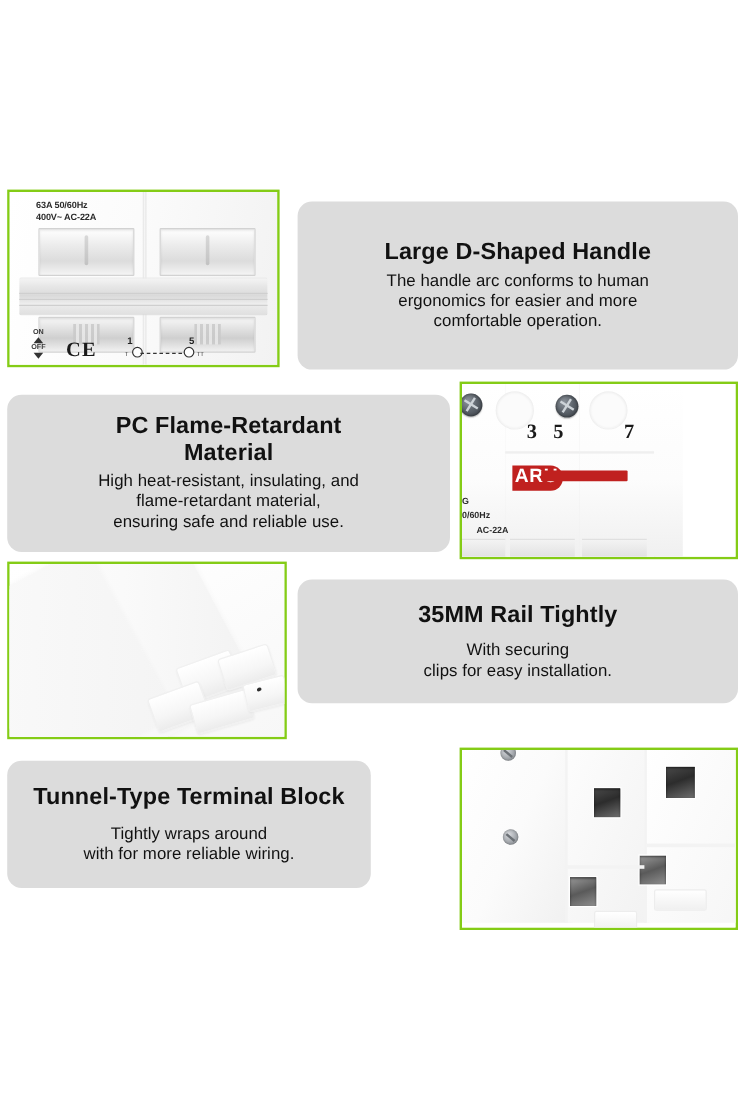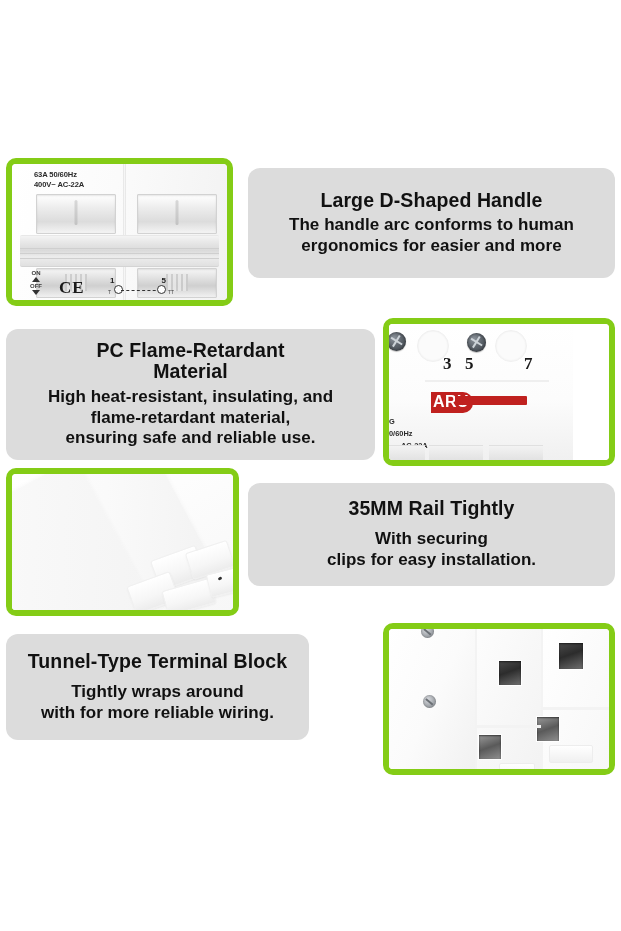--- a/index.html
+++ b/index.html
@@ -20,22 +20,22 @@
     left: 0; top: 0;
     width: 621px;
     height: 931px;
     background: #ffffff;
   }
 
   
   .photo-card {
     position: absolute;
     background: #ffffff;
-    border: 6px solid #84cc16;
-    border-radius: 10px;
+    border: 2px solid #84cc16;
+    border-radius: 0;
     overflow: hidden;
     box-sizing: border-box;
   }
   .text-card {
     position: absolute;
     background: #dcdcdc;
     border-radius: 12px;
     box-sizing: border-box;
     display: flex;
     flex-direction: column;
@@ -45,22 +45,22 @@
     color: #111111;
     padding: 6px 10px;
   }
   .t-head {
     font-size: 19.5px;
     font-weight: bold;
     line-height: 1.10;
     letter-spacing: 0.1px;
   }
   .t-body {
-    font-size: 17px;
-    font-weight: bold;
+    font-size: 14px;
+    font-weight: normal;
     line-height: 1.22;
     letter-spacing: 0.05px;
   }
   .gap-sm { height: 4px; }
   .gap-md { height: 10px; }
 
   
   #photo-breaker { left: 6px; top: 158px; width: 227px; height: 148px; }
   .brk-body {
     position: absolute; left: 0; top: 0; right: 0; bottom: 0;
@@ -313,21 +313,21 @@
     background: #f3f3f3;
   }
   .tun-tab {
     position: absolute;
     background: linear-gradient(180deg,#ffffff,#f0f0f0);
     border: 1px solid #ededed;
     border-radius: 2px;
   }
 
   
-  #text-handle  { left: 248px; top: 168px; width: 367px; height: 110px; }
+  #text-handle  { left: 248px; top: 168px; width: 367px; height: 140px; }
   #text-flame   { left: 6px;   top: 329px; width: 369px; height: 131px; }
   #text-rail    { left: 248px; top: 483px; width: 367px; height: 103px; }
   #text-tunnel  { left: 6px;   top: 634px; width: 303px; height: 106px; }
 </style>
 </head>
 <body>
 
 <div class="canvas">
 
   <div class="photo-card" id="photo-breaker">
@@ -375,20 +375,21 @@
       <div class="tsub" style="right:0px;">TT</div>
       <div class="circ" style="right:8px;"></div>
     </div>
   </div>
 
   <div class="text-card" id="text-handle">
     <div class="t-head">Large D-Shaped Handle</div>
     <div class="gap-sm"></div>
     <div class="t-body">The handle arc conforms to human</div>
     <div class="t-body">ergonomics for easier and more</div>
+    <div class="t-body">comfortable operation.</div>
   </div>
 
   <div class="text-card" id="text-flame">
     <div class="t-head">PC Flame-Retardant</div>
     <div class="t-head">Material</div>
     <div class="gap-sm"></div>
     <div class="t-body">High heat-resistant, insulating, and</div>
     <div class="t-body">flame-retardant material,</div>
     <div class="t-body">ensuring safe and reliable use.</div>
   </div>

